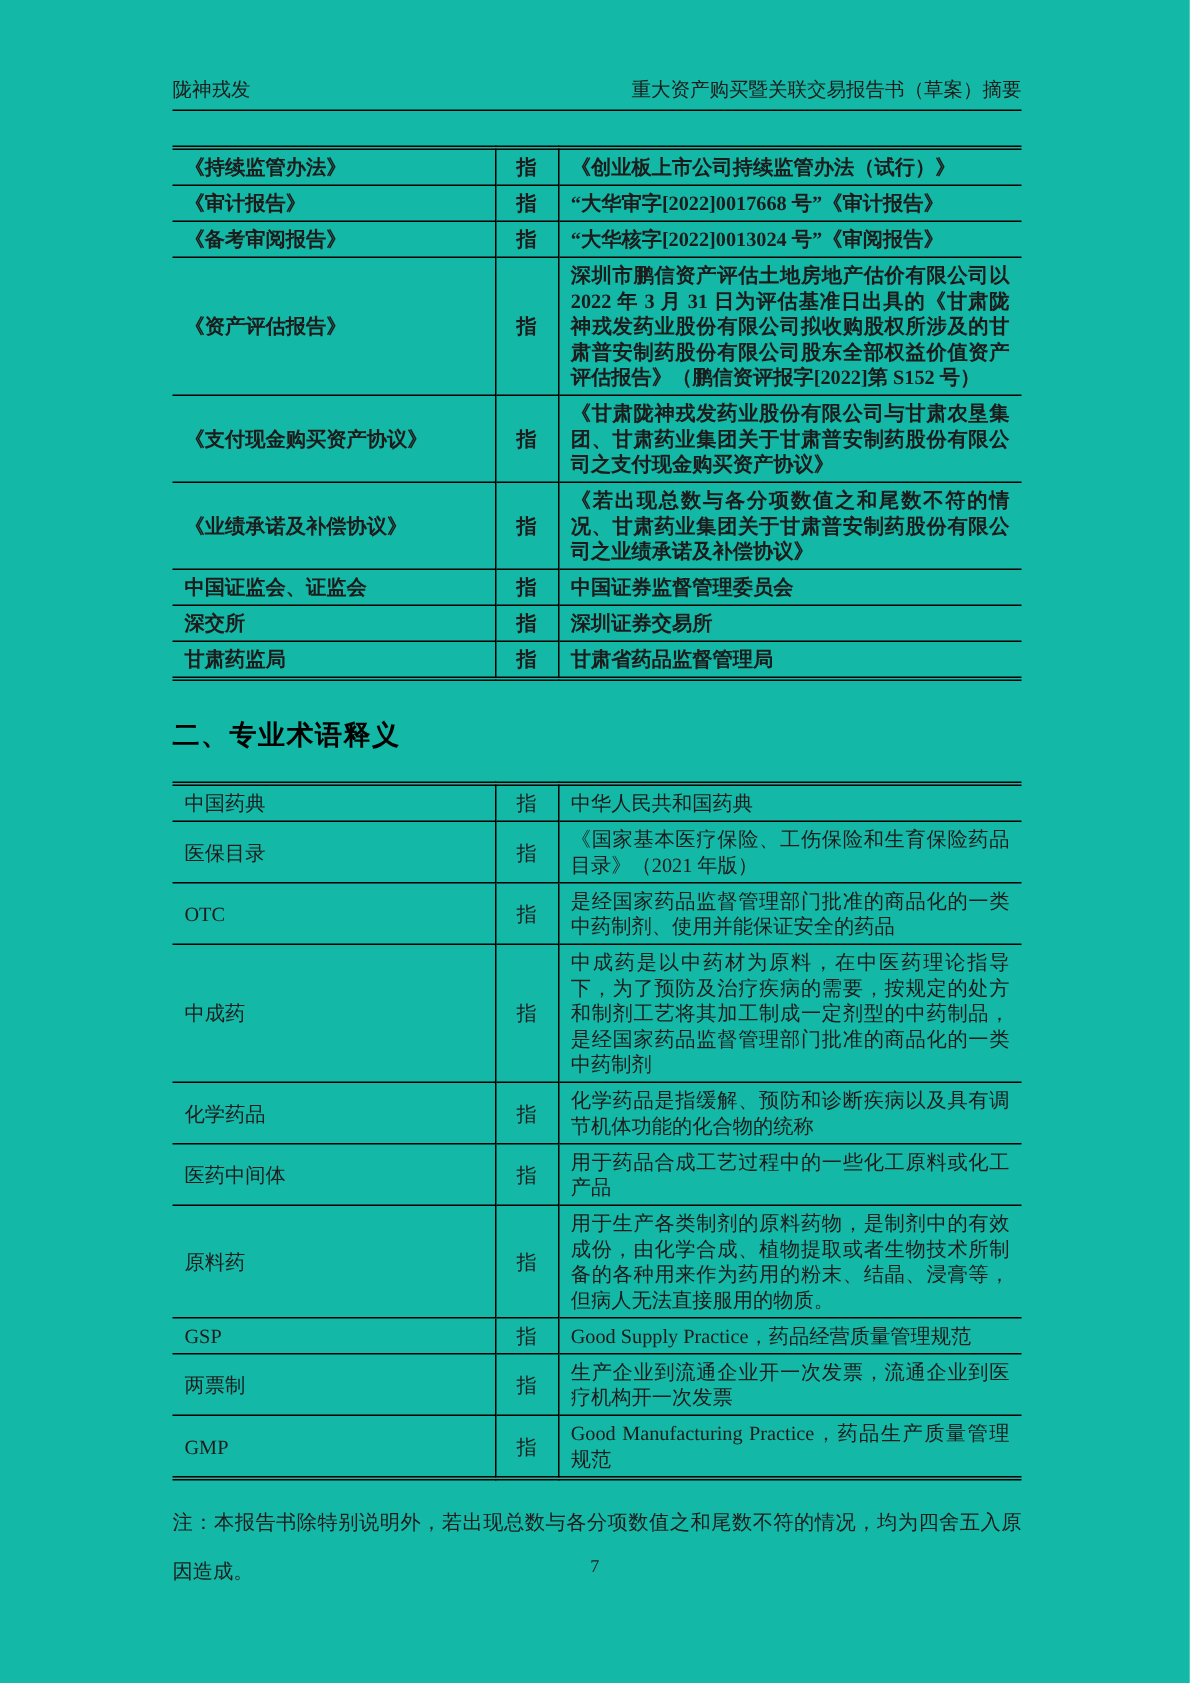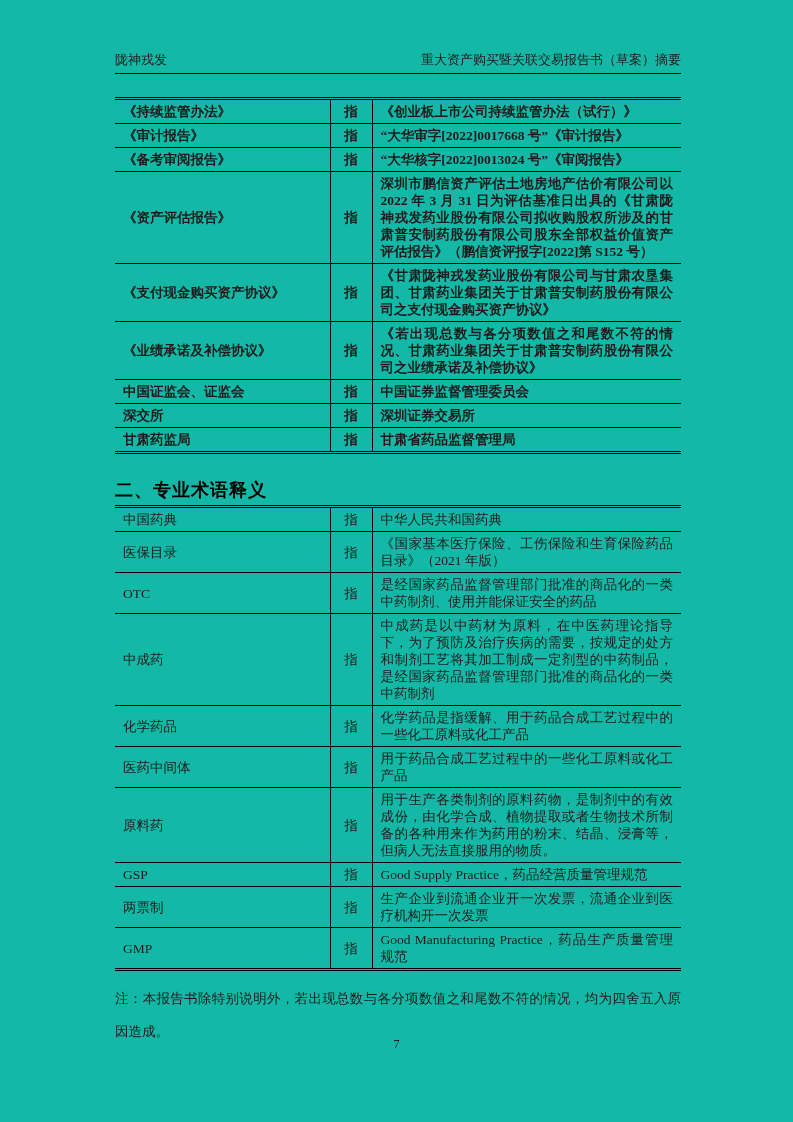--- a/index.html
+++ b/index.html
@@ -52,21 +52,21 @@
     border-right: 1px solid #000;
     text-align: center;
     padding: 3px 2px;
   }
   td.col-def {
     text-align: justify;
     padding-right: 5px;
   }
   .tbl-first { margin-top: 23px; font-weight: bold; }
   .section-title {
-    margin: 24px 0 3px 0;
+    margin: 24px 0 19px 0;
     font-family: "Liberation Sans", "DejaVu Sans", sans-serif;
     font-weight: bold;
     font-size: 18px;
     letter-spacing: 1px;
     color: #000;
   }
   .note {
     margin-top: 11px;
     font-size: 13.5px;
     line-height: 33px;
@@ -161,21 +161,21 @@
           <td class="col-def">是经国家药品监督管理部门批准的商品化的一类中药制剂、使用并能保证安全的药品</td>
         </tr>
         <tr>
           <td class="col-term">中成药</td>
           <td class="col-zhi">指</td>
           <td class="col-def">中成药是以中药材为原料，在中医药理论指导下，为了预防及治疗疾病的需要，按规定的处方和制剂工艺将其加工制成一定剂型的中药制品，是经国家药品监督管理部门批准的商品化的一类中药制剂</td>
         </tr>
         <tr>
           <td class="col-term">化学药品</td>
           <td class="col-zhi">指</td>
-          <td class="col-def">化学药品是指缓解、用于药品合成工艺过程中的一些化工原料或化工产品</td>
+          <td class="col-def">化学药品是指缓解、预防和诊断疾病以及具有调节机体功能的化合物的统称</td>
         </tr>
         <tr>
           <td class="col-term">医药中间体</td>
           <td class="col-zhi">指</td>
           <td class="col-def">用于药品合成工艺过程中的一些化工原料或化工产品</td>
         </tr>
         <tr>
           <td class="col-term">原料药</td>
           <td class="col-zhi">指</td>
           <td class="col-def">用于生产各类制剂的原料药物，是制剂中的有效成份，由化学合成、植物提取或者生物技术所制备的各种用来作为药用的粉末、结晶、浸膏等，但病人无法直接服用的物质。</td>

